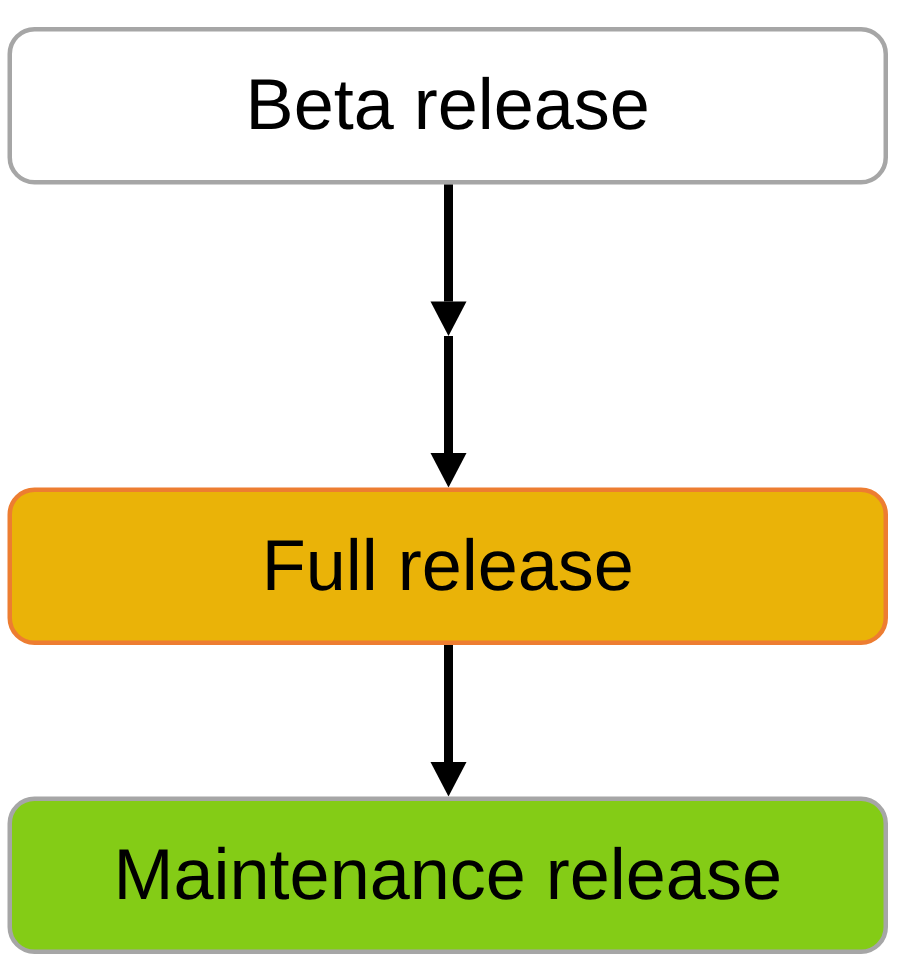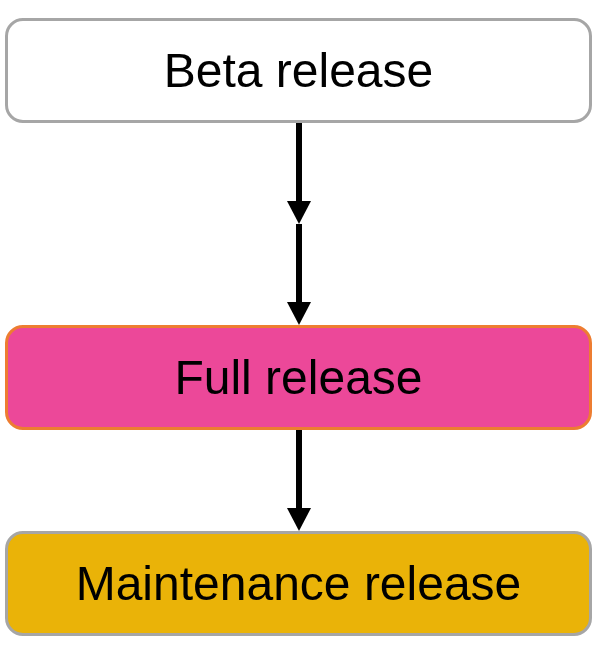--- a/index.html
+++ b/index.html
@@ -72,26 +72,26 @@
     <div class="stem" style="background: rgb(0, 0, 0);"></div>
     <div class="head" style="border-top-color: rgb(0, 0, 0);"></div>
   </div>
 
 
   <div class="arrow">
     <div class="stem" style="background: rgb(0, 0, 0);"></div>
     <div class="head" style="border-top-color: rgb(0, 0, 0);"></div>
   </div>
 
-  <div class="node" style="border-color: rgb(237, 125, 49); background: #ec4899;">
+  <div class="node" style="border-color: rgb(237, 125, 49); background: #eab308;">
     <span class="node-label" style="color: rgb(0, 0, 0);">Full release</span>
   </div>
 
   <div class="arrow">
     <div class="stem" style="background: rgb(0, 0, 0);"></div>
     <div class="head" style="border-top-color: rgb(0, 0, 0);"></div>
   </div>
 
-  <div class="node" style="border-color: rgb(166, 166, 166); background: #eab308;">
+  <div class="node" style="border-color: rgb(166, 166, 166); background: #84cc16;">
     <span class="node-label" style="color: rgb(0, 0, 0);">Maintenance release</span>
   </div>
 
 </div>
 
 </body></html>

